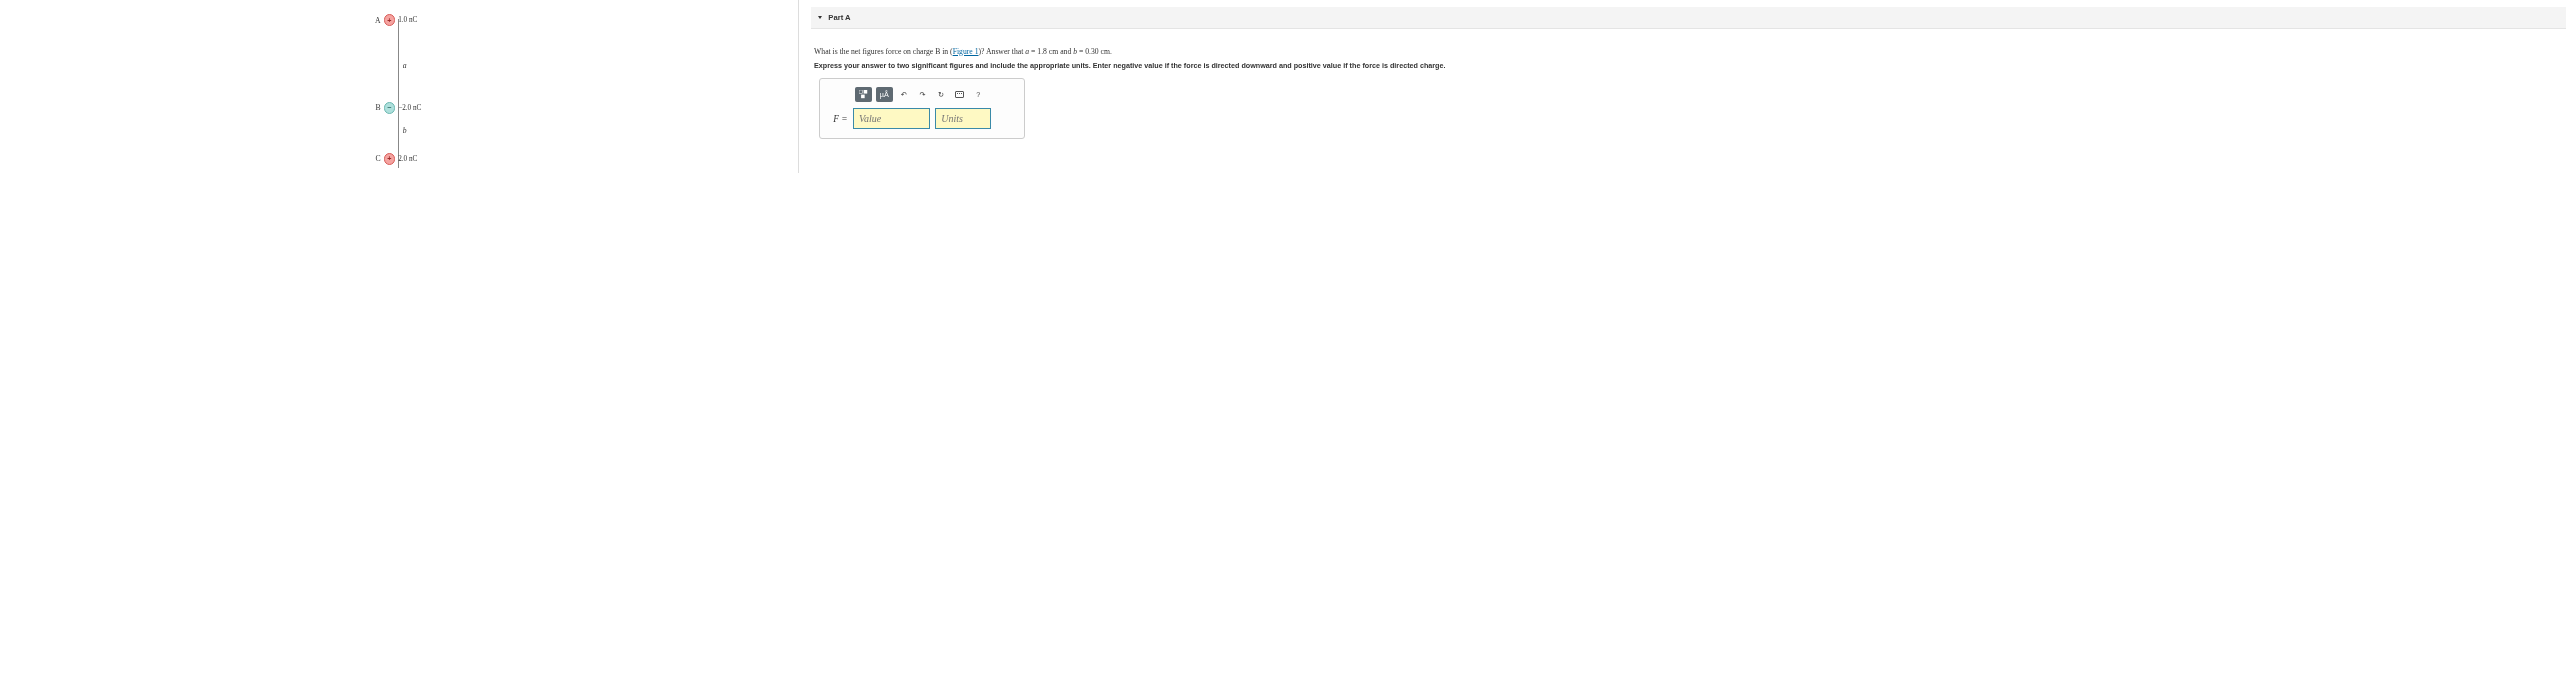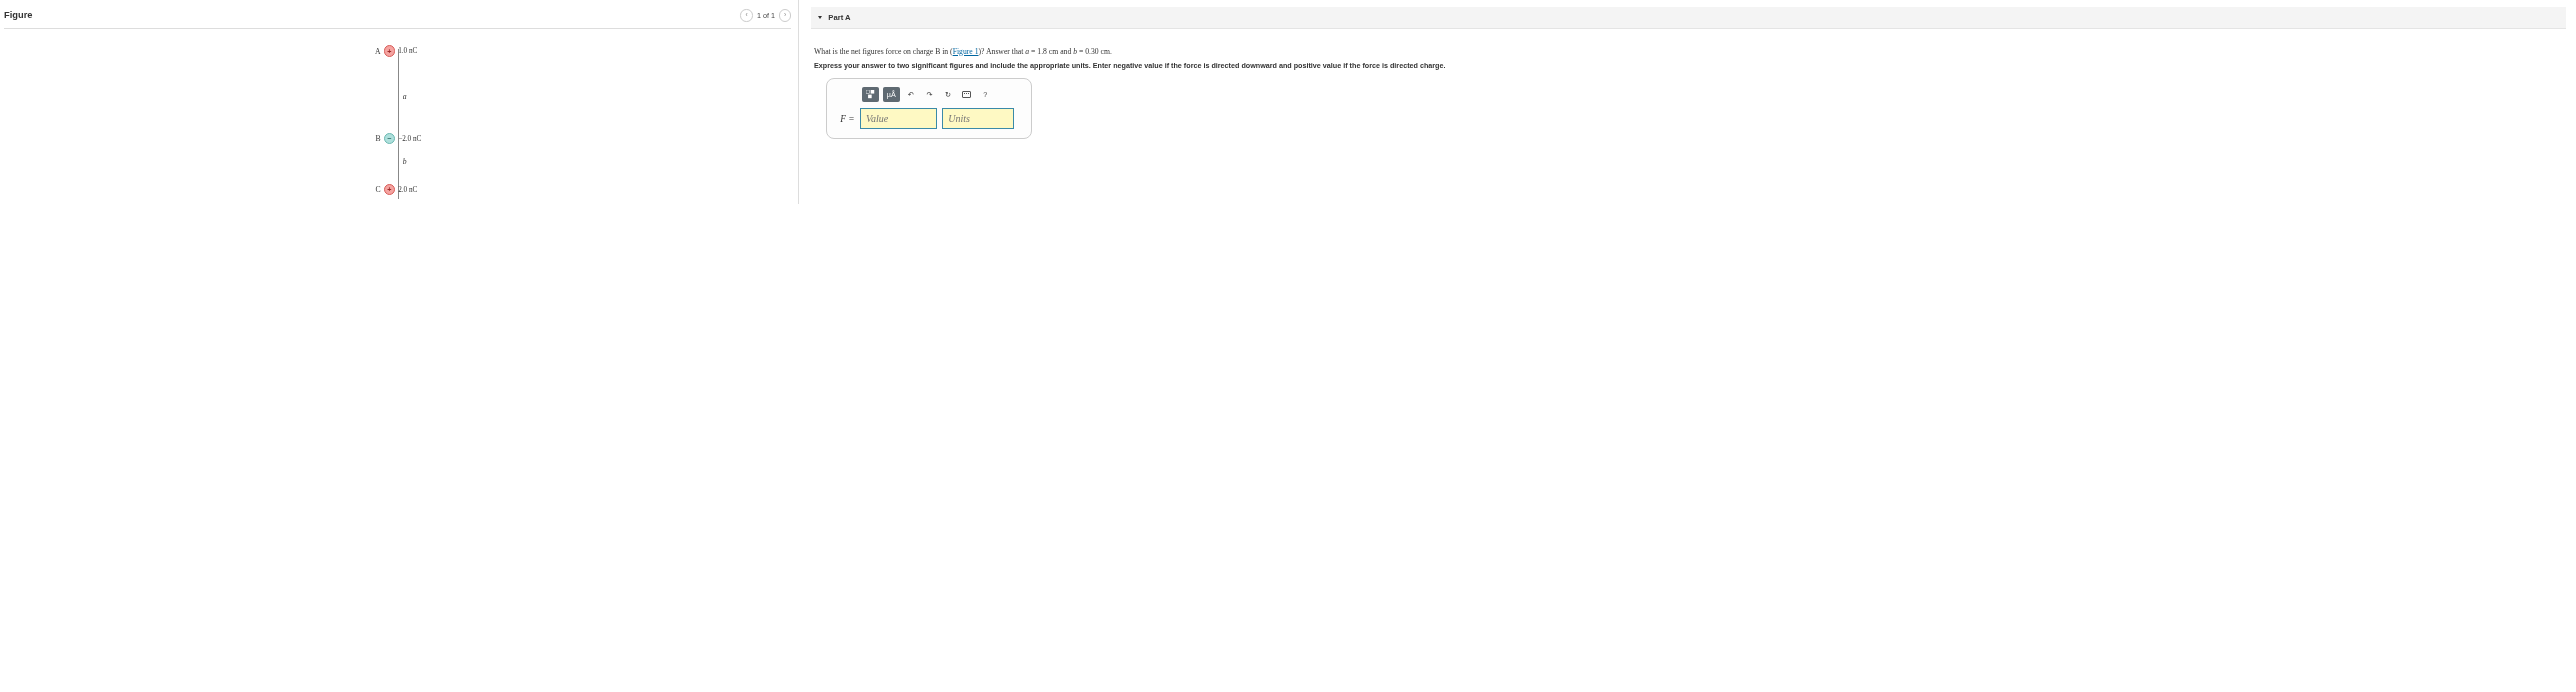--- a/index.html
+++ b/index.html
@@ -144,25 +144,25 @@
   .units-roman { font-style: normal; font-family: "Times New Roman", Times, serif; }
   .instr {
     font-weight: bold;
     font-size: 7.2px;
     margin: 2.1px 3.1px 7.2px 3.1px;
     line-height: 1.4;
   }
   
   .answer-box {
     border: 0.5px solid #ccc;
-    border-radius: 8px;
+    border-radius: 3px;
     padding: 7.2px 9.3px 9.3px 13.4px;
     display: inline-block;
     min-width: 206px;
-    margin-left: 15px;
+    margin-left: 8px;
     background: #fdfdfd;
   }
   .toolbar {
     display: flex;
     align-items: center;
     gap: 3.1px;
     margin-left: 21.6px;
     margin-bottom: 6.2px;
   }
   .tool-btn {
@@ -193,21 +193,21 @@
     border: 0.5px solid #3a8aa8;
     height: 20.6px;
     font-size: 10px;
     font-style: italic;
     font-family: "Times New Roman", Times, serif;
     color:#8a8a8a;
     padding: 2.1px 5.2px;
     background:#fef9c3;
   }
   .field.value { width: 77px; }
-  .field.units { width: 72px; }
+  .field.units { width: 56px; }
   .action-row {
     margin: 9.3px 0 0 3.1px;
     display:flex;
     align-items:center;
     gap: 9.3px;
   }
   .submit-btn {
     background:#0078a0;
     color:#fff;
     border:none;
@@ -234,32 +234,20 @@
     content:""; position:absolute; left:1px; right:1px; top:1px; height:1px;
     border-top:0.5px dotted #555;
   }
 </style>
 </head>
 <body>
 
 <div class="page">
 
   <div class="left-panel">
-    <div class="fig-header">
-      <span class="fig-title">Figure</span>
-      <span class="fig-pager">
-        <span class="circ-btn">
-          <span>‹</span>
-        </span>
-        <span>1 of 1</span>
-        <span class="circ-btn">
-          <span>›</span>
-        </span>
-      </span>
-    </div>
 
     <div class="figure-canvas">
       <div class="vline"></div>
 
       <div class="charge-row" style="top:5.2px">
         <span class="charge-label">A</span>
         <span class="charge-circle charge-pos">+</span>
         <span class="charge-val">1.0 nC</span>
       </div>
 

